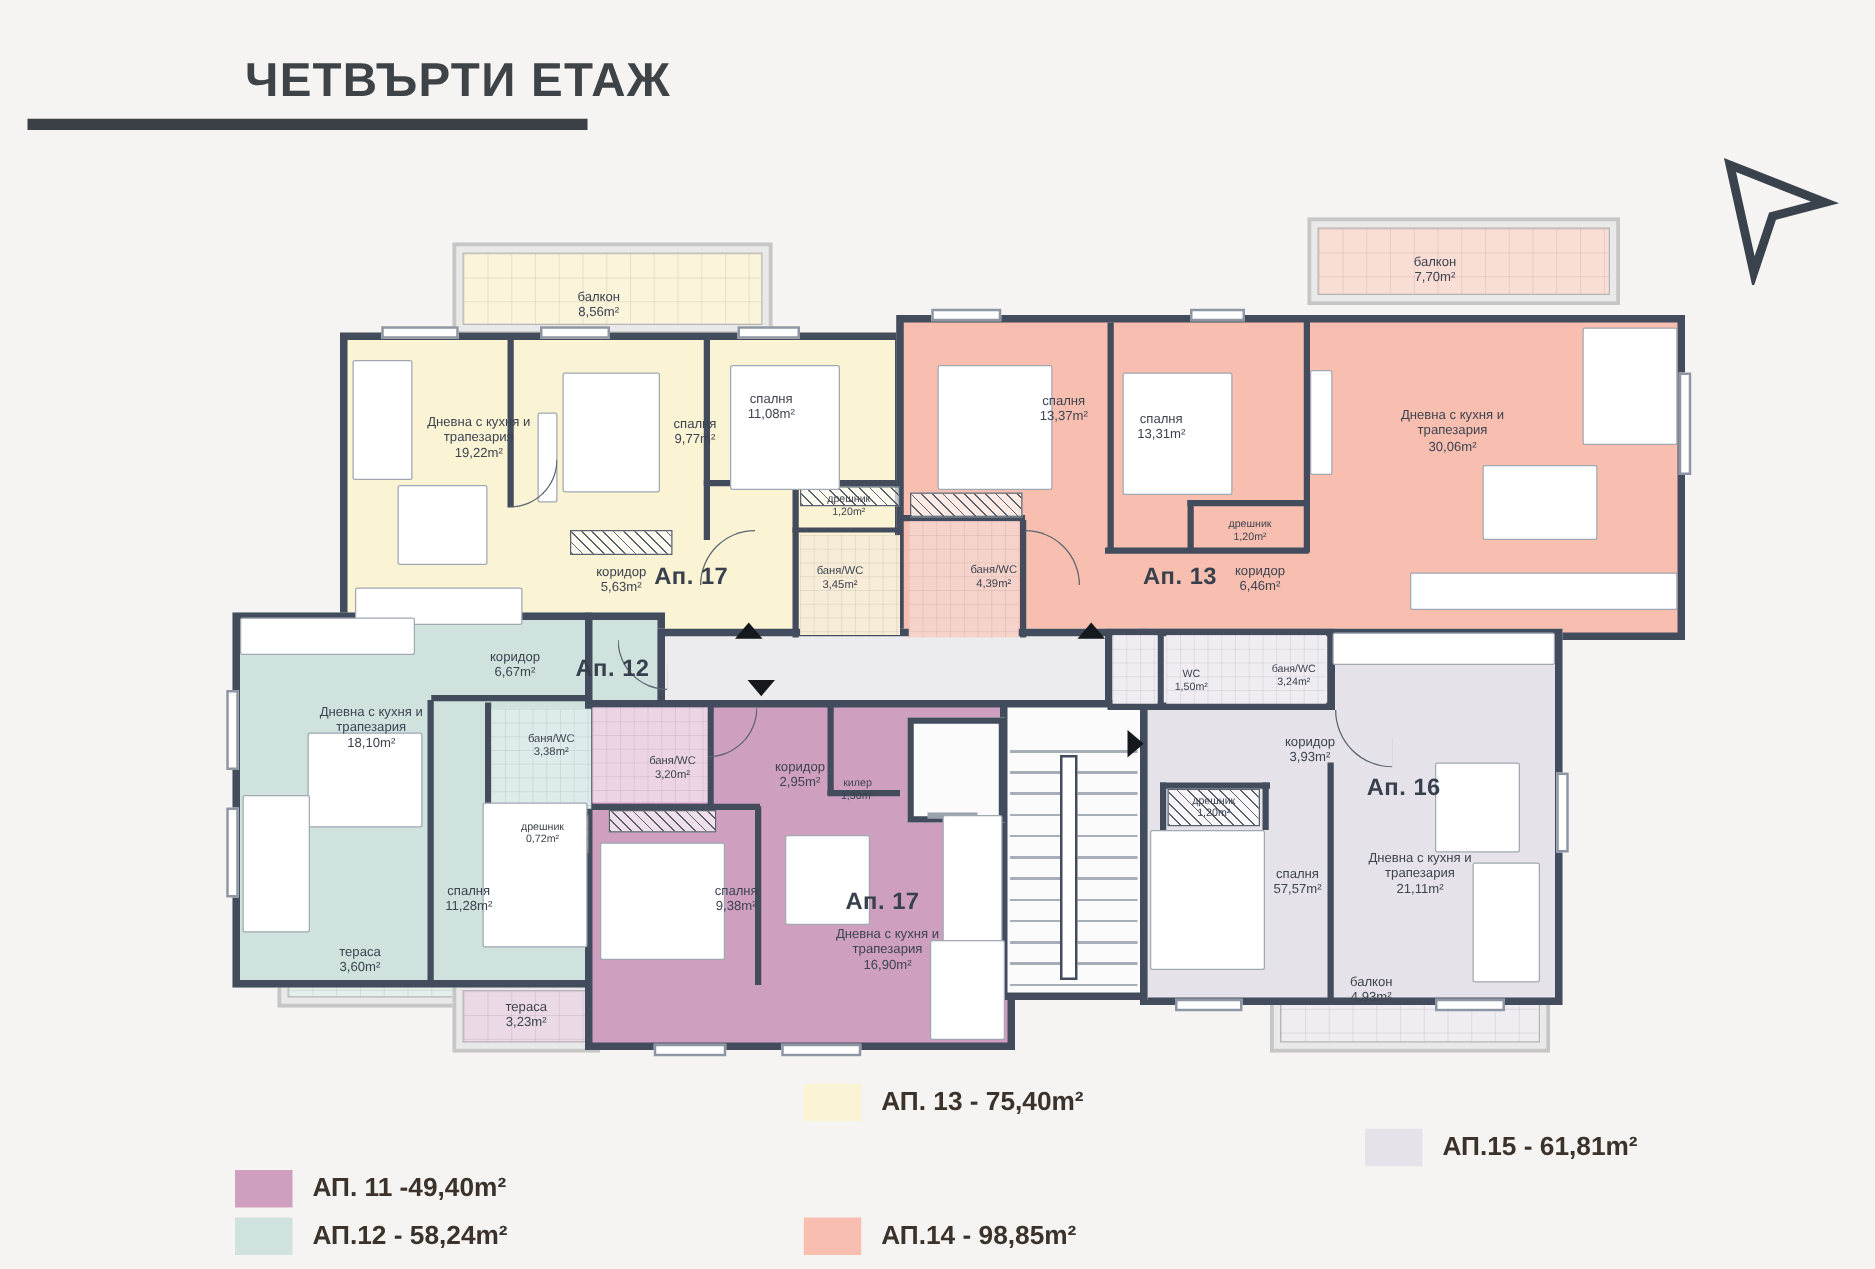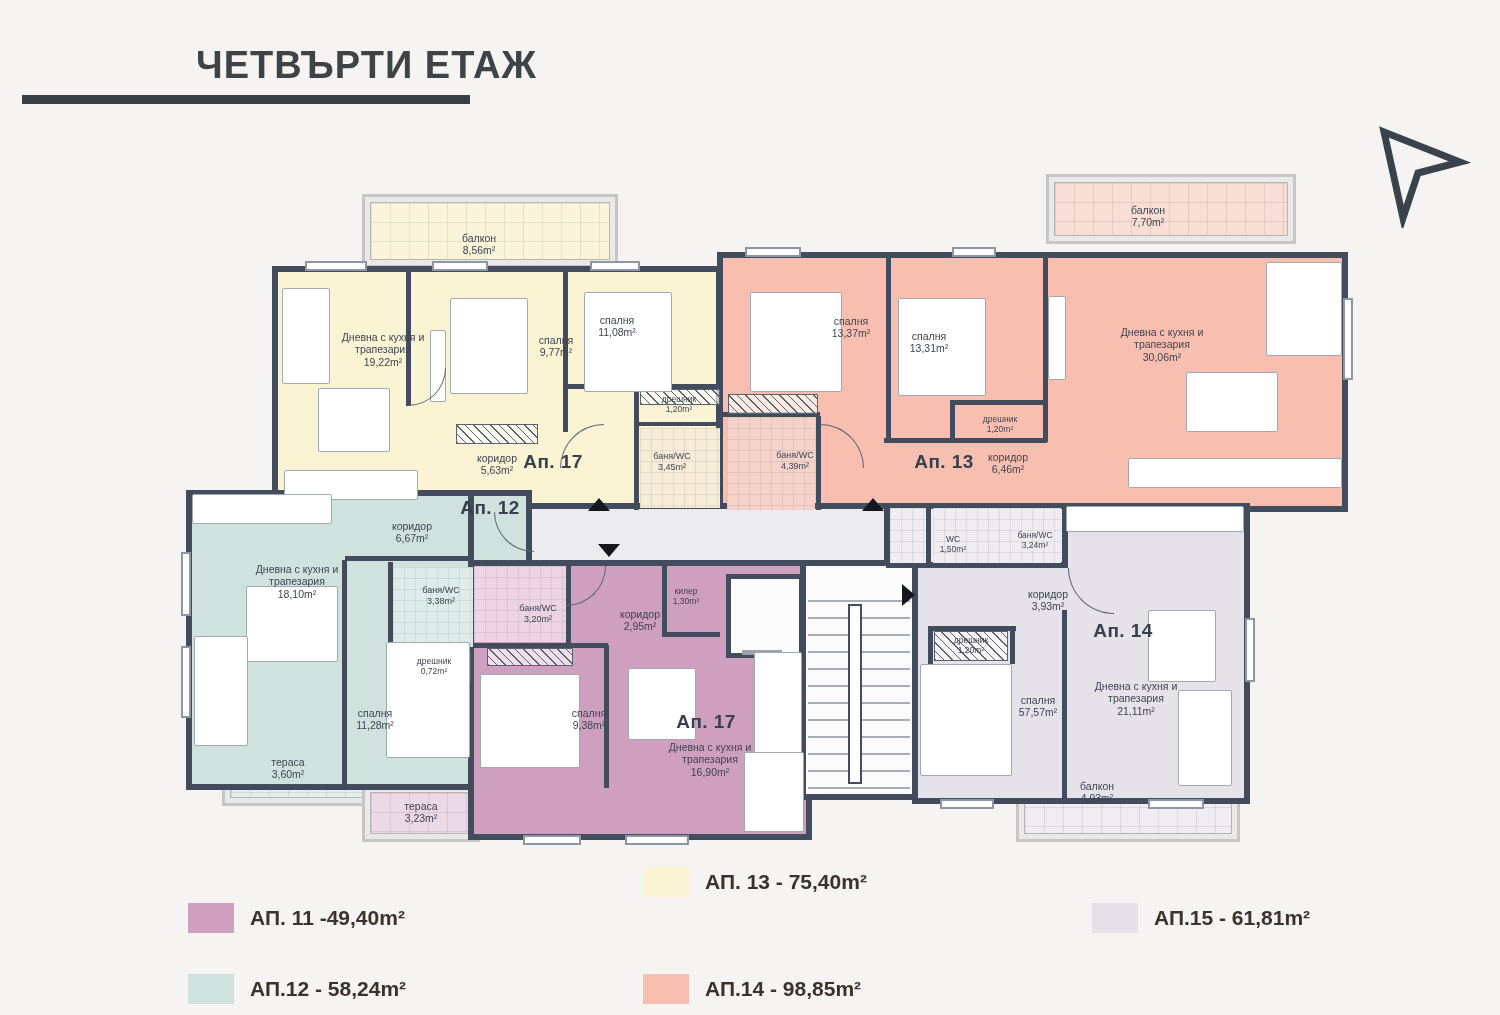--- a/index.html
+++ b/index.html
@@ -270,31 +270,31 @@
       <span>0,72m²</span>
     </div>
   <div class="rl" style="left:375px;top:719px">
       <span>спалня</span>
       <span>11,28m²</span>
     </div>
   <div class="rl" style="left:288px;top:768px">
       <span>тераса</span>
       <span>3,60m²</span>
     </div>
-  <div class="apt" style="left:490px;top:508px">Ап. 12</div>
+  <div class="apt" style="left:490px;top:536px">Ап. 12</div>
 
   <div class="rl s" style="left:538px;top:614px">
       <span>баня/WC</span>
       <span>3,20m²</span>
     </div>
   <div class="rl" style="left:640px;top:620px">
       <span>коридор</span>
       <span>2,95m²</span>
     </div>
-  <div class="rl xs" style="left:686px;top:596px">
+  <div class="rl xs" style="left:686px;top:631px">
       <span>килер</span>
       <span>1,30m²</span>
     </div>
   <div class="rl" style="left:589px;top:719px">
       <span>спалня</span>
       <span>9,38m²</span>
     </div>
   <div class="rl" style="left:710px;top:760px">
       <span>Дневна с кухня и трапезария</span>
       <span>16,90m²</span>
@@ -318,35 +318,35 @@
       <span>57,57m²</span>
     </div>
   <div class="rl" style="left:1136px;top:699px">
       <span>Дневна с кухня и трапезария</span>
       <span>21,11m²</span>
     </div>
   <div class="rl" style="left:1097px;top:792px">
       <span>балкон</span>
       <span>4,93m²</span>
     </div>
-  <div class="apt" style="left:1123px;top:631px">Ап. 14</div>
+  <div class="apt" style="left:1123px;top:631px">Ап. 16</div>
 
   <div class="rl xs" style="left:953px;top:544px">
       <span>WC</span>
       <span>1,50m²</span>
     </div>
   <div class="rl xs" style="left:1035px;top:540px">
       <span>баня/WC</span>
       <span>3,24m²</span>
     </div>
 
 </div>
 
 <div>
-  <div class="lg-item" style="left:188px;top:903px">
+  <div class="lg-item" style="left:188px;top:936px">
     <span class="sw" style="background:#cf9fc0"></span>
     <span class="lg-t">АП. 11 -49,40m²</span>
   </div>
   <div class="lg-item" style="left:188px;top:974px">
     <span class="sw" style="background:#cfe2de"></span>
     <span class="lg-t">АП.12 - 58,24m²</span>
   </div>
   <div class="lg-item" style="left:643px;top:867px">
     <span class="sw" style="background:#faf3d4"></span>
     <span class="lg-t">АП. 13 - 75,40m²</span>

